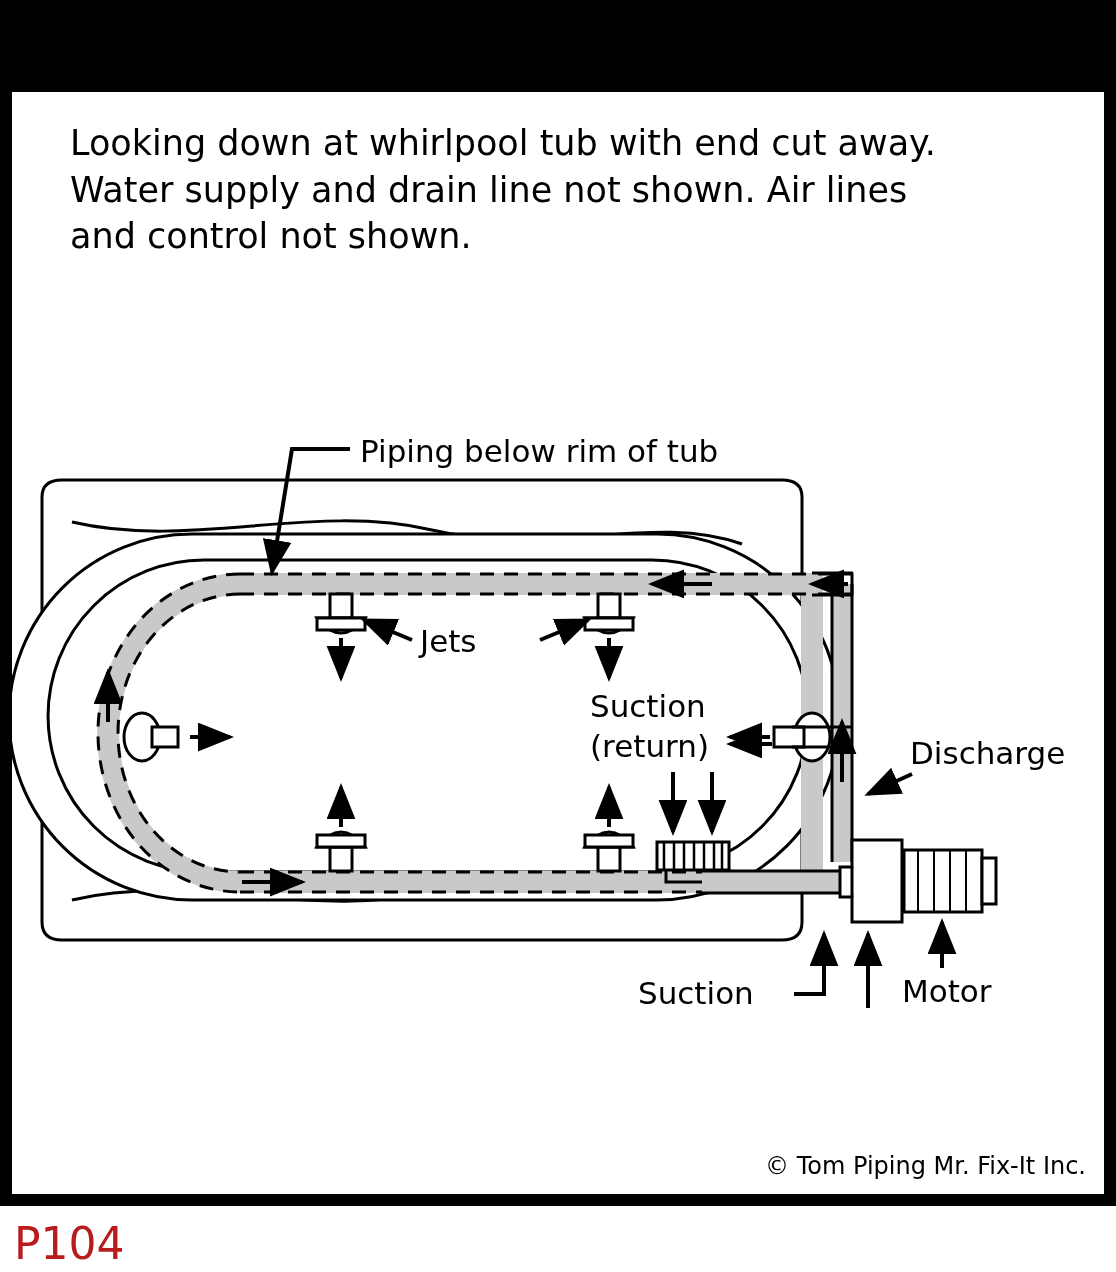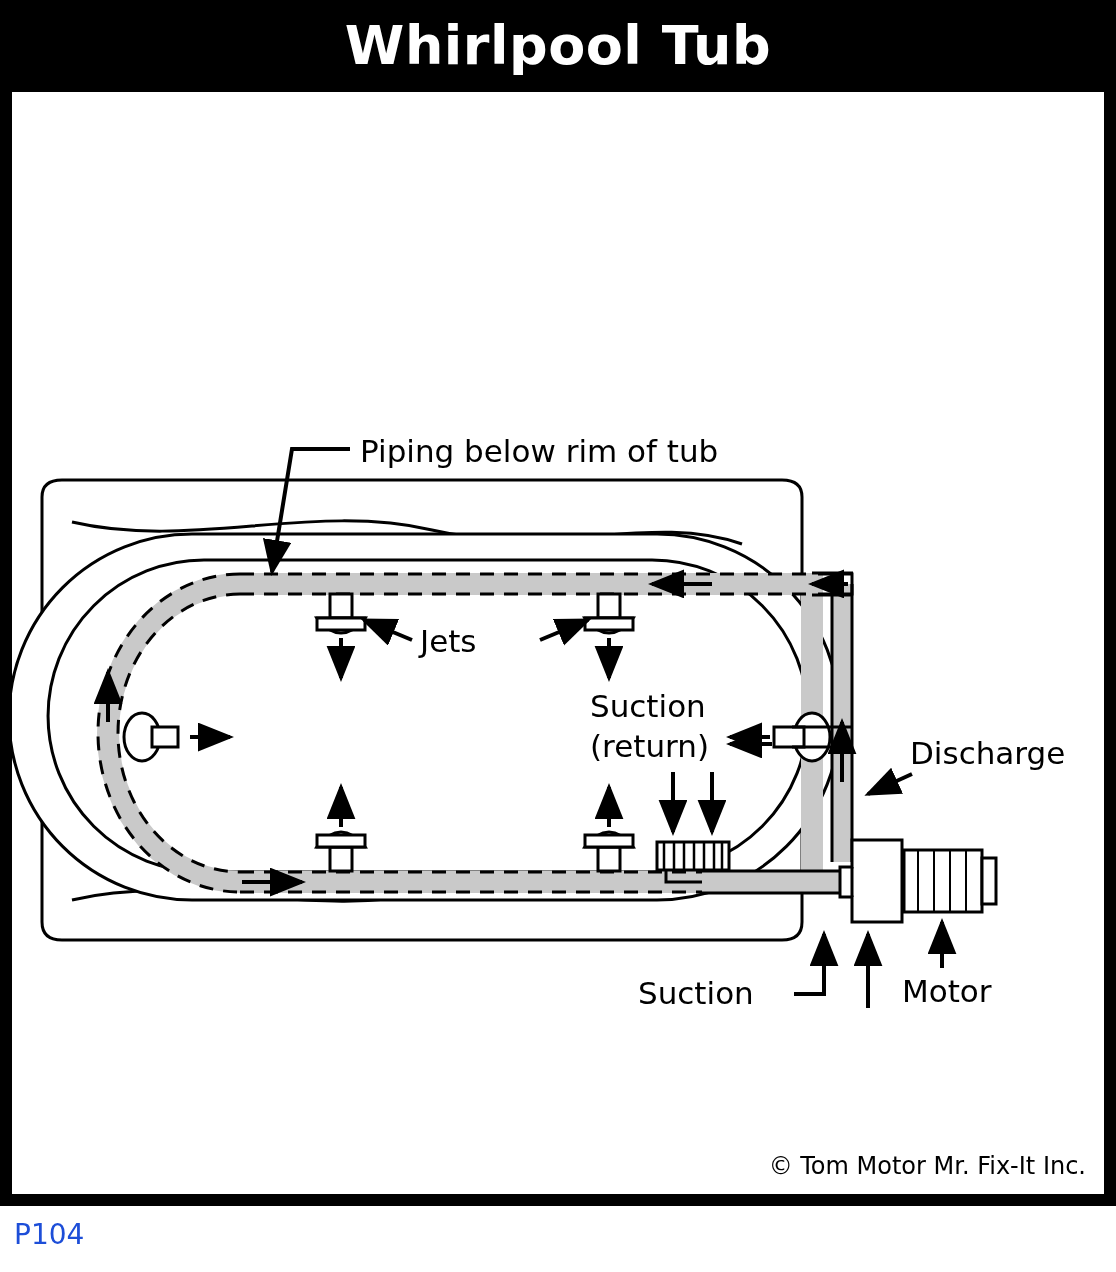--- a/index.html
+++ b/index.html
@@ -85,22 +85,22 @@
     font-size: 24px;
     color: #000000;
   }
 
   
   #code-label {
     position: absolute;
     left: 14px;
     top: 1218px;
     font-family: "DejaVu Sans", sans-serif;
-    font-size: 28px;
-    color: #1d4ed8;
+    font-size: 44px;
+    color: #b91c1c;
   }
 
   
   #diagram {
     position: absolute;
     left: 0;
     top: 230px;
     width: 956px;
     height: 700px;
   }
@@ -111,26 +111,26 @@
     font-family: "DejaVu Sans", sans-serif;
     font-size: 31px;
     fill: #000000;
   }
 </style>
 </head>
 <body>
 
 <div id="card">
 
-  <div id="title-bar">
-    <div id="title-text">Whirlpool Tub</div>
-  </div>
 
   <div id="content">
 
+    <div class="body-text" id="intro-text">Looking down at whirlpool tub with end cut away.
+Water supply and drain line not shown.  Air lines
+and control not shown.</div>
 
     <div id="diagram">
       <svg width="1092" height="700" viewBox="0 0 1092 700" xmlns="http://www.w3.org/2000/svg">
         <defs>
           <marker id="arrow" markerWidth="10" markerHeight="10" refX="8" refY="3.6" orient="auto">
             <path d="M0,0 L9,3.6 L0,7.2 z" fill="#000"></path>
           </marker>
         </defs>
 
         <g>
@@ -280,18 +280,18 @@
 
         <g>
           <text class="dlabel" x="890" y="680">Motor</text>
           <path d="M 930 646 L 930 600" fill="none" stroke="#000000" stroke-width="4" marker-end="url(#arrow)"></path>
         </g>
 
       </svg>
     </div>
 
 
-    <div id="copyright">© Tom Motor Mr. Fix-It Inc.</div>
+    <div id="copyright">© Tom Piping Mr. Fix-It Inc.</div>
 
   </div>
 </div>
 
 <div id="code-label">P104</div>
 
 </body></html>

